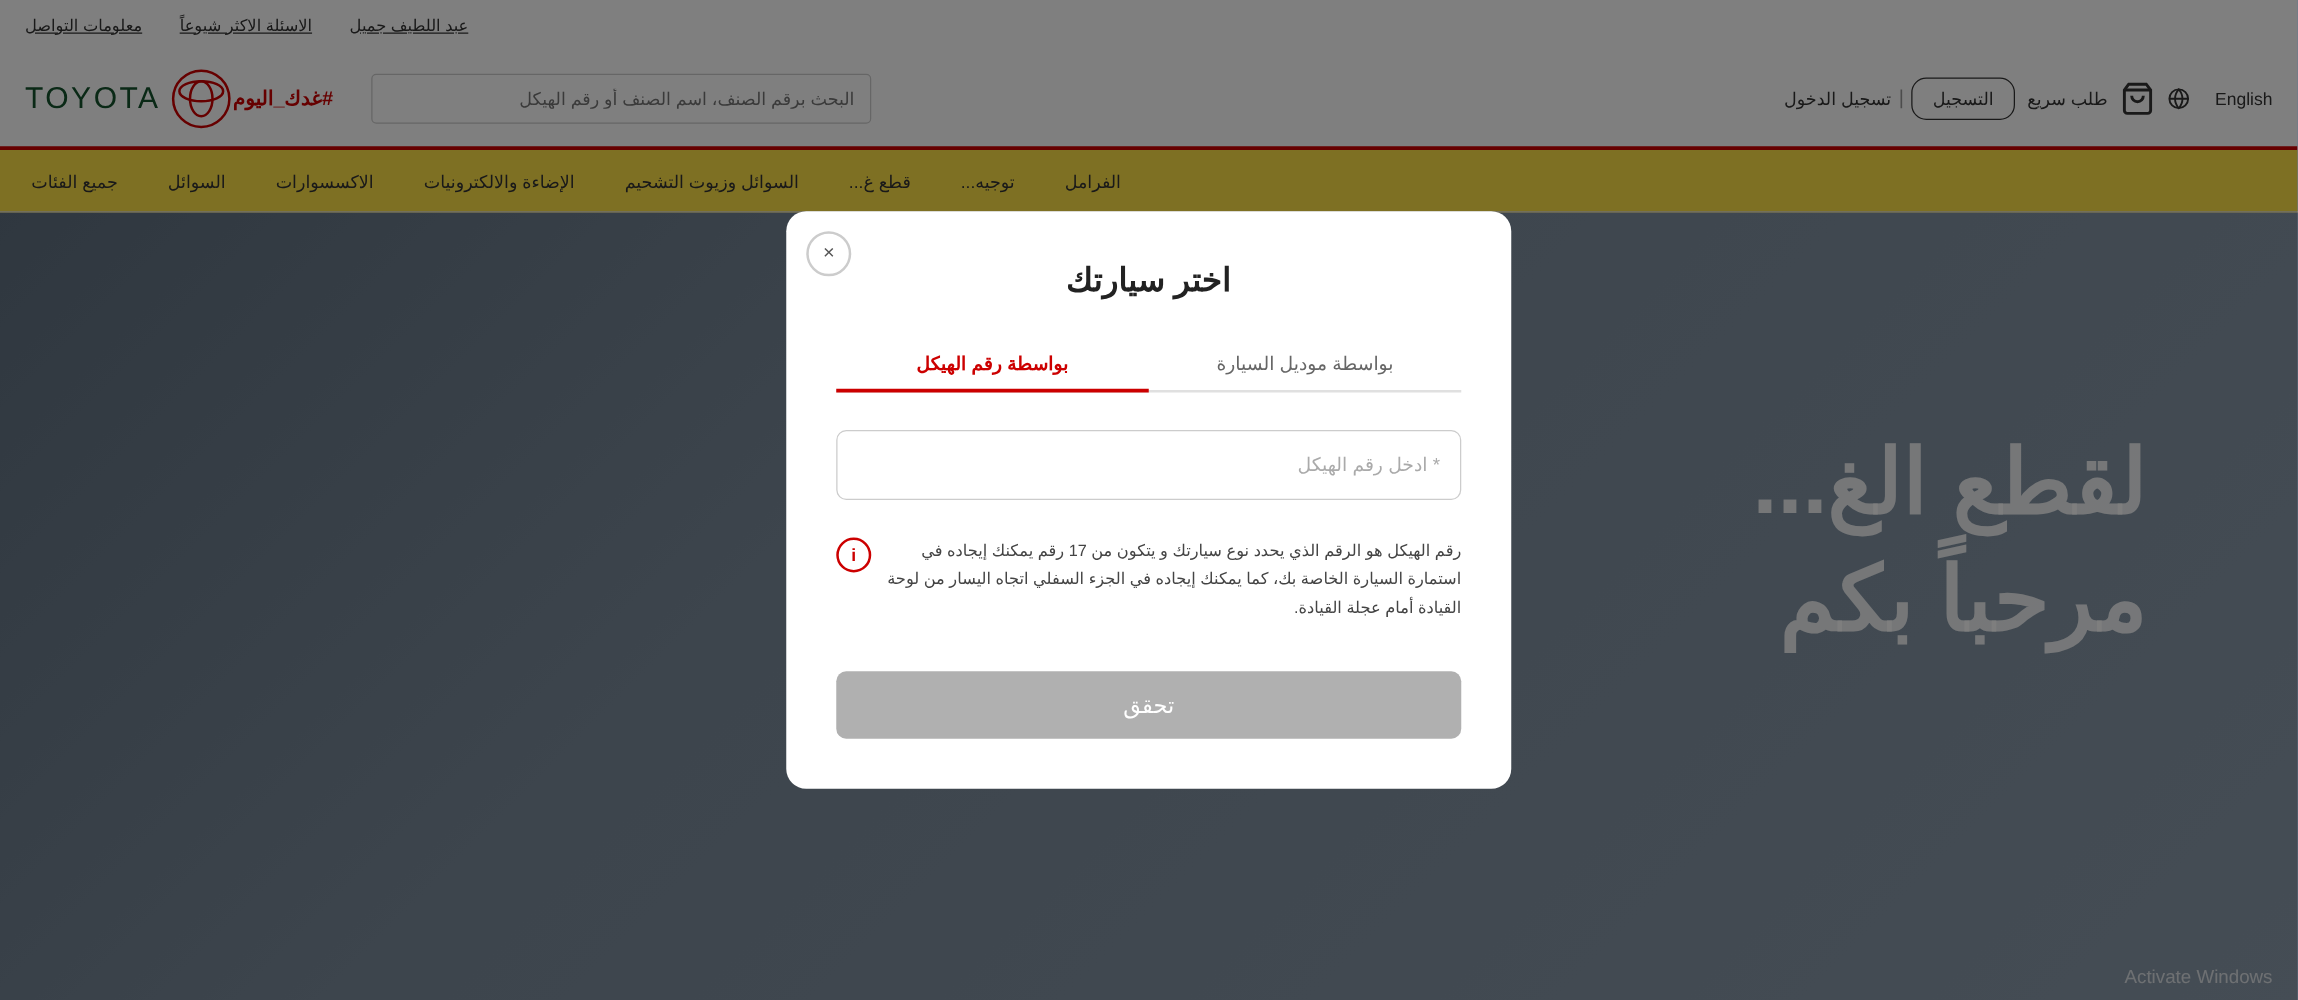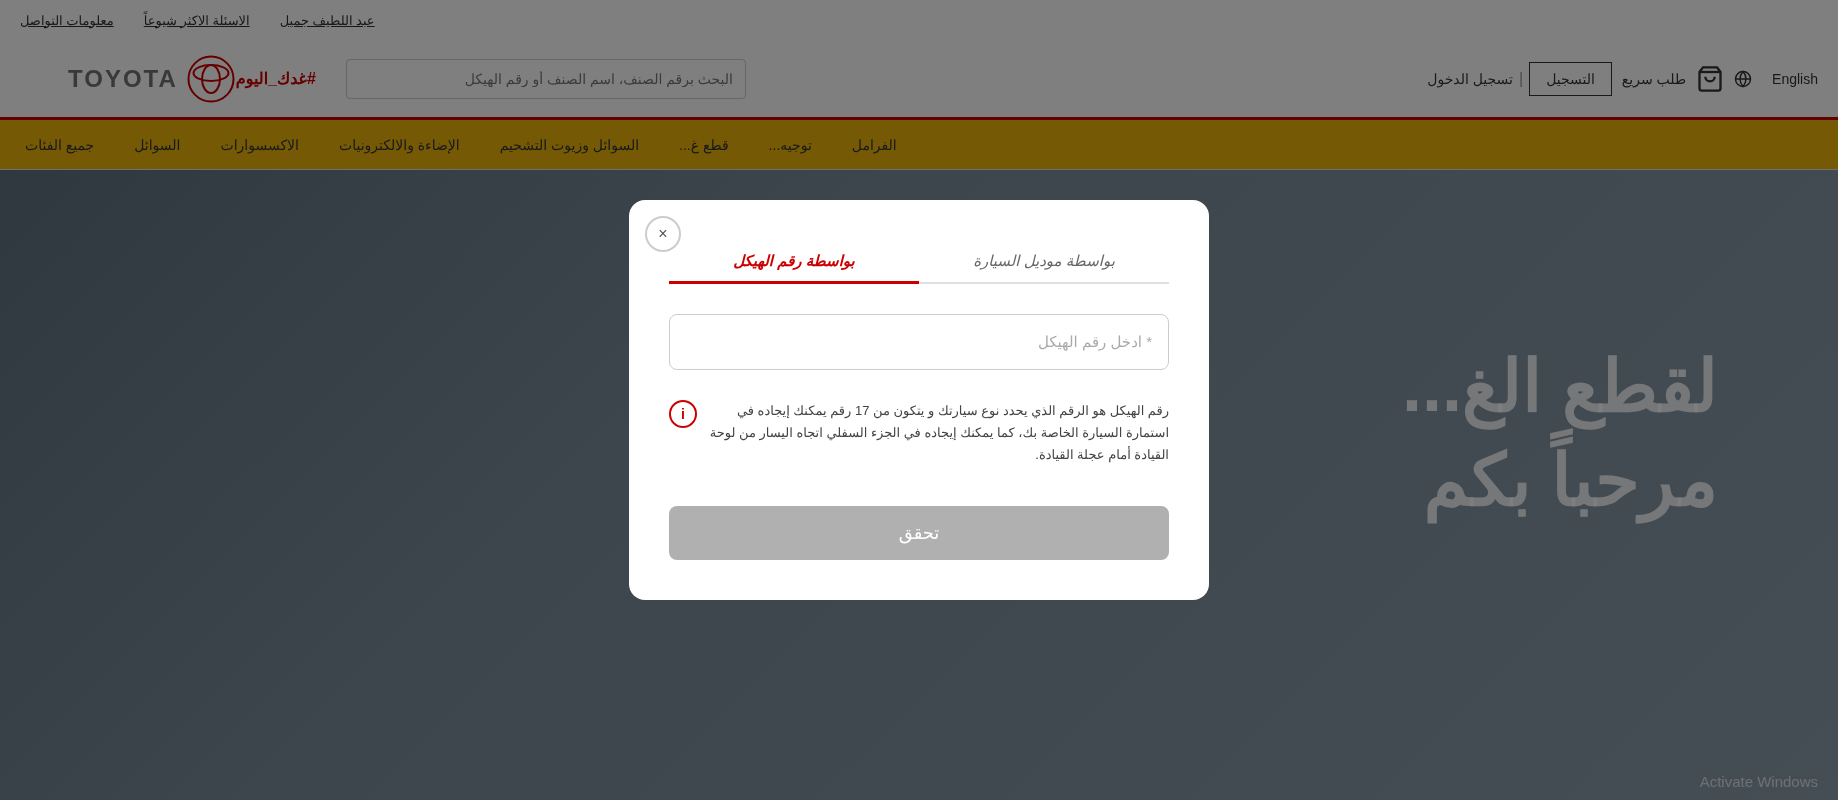--- a/index.html
+++ b/index.html
@@ -77,24 +77,23 @@
       gap: 8px;
     }
 
     .toyota-oval {
       width: 50px;
       height: 50px;
     }
 
     .toyota-text {
       font-size: 24px;
-      font-weight: bold;
-      color: #737373;
+      font-weight: normal;
+      color: #14532d;
       letter-spacing: 2px;
-      margin-left: 48px;
     }
 
     .hashtag-text {
       color: #cc0000;
       font-size: 16px;
       font-weight: bold;
     }
 
     .search-area {
       flex: 1;
@@ -116,21 +115,21 @@
 
     .auth-buttons {
       display: flex;
       align-items: center;
       gap: 10px;
     }
 
     .btn-register {
       background: transparent;
       border: 1px solid #333;
-      border-radius: 0;
+      border-radius: 12px;
       padding: 8px 16px;
       font-size: 14px;
       cursor: pointer;
       color: #333;
     }
 
     .separator {
       color: #999;
     }
 
@@ -167,21 +166,21 @@
     .quick-order {
       font-size: 14px;
       color: #333;
       cursor: pointer;
     }
 
     
     .nav-bar {
       position: relative;
       z-index: 10;
-      background: #eab308;
+      background: #fde047;
       height: 50px;
       display: flex;
       align-items: center;
       padding: 0 20px;
       gap: 30px;
       flex-direction: row-reverse;
       border-bottom: 1px solid #e0e0e0;
     }
 
     .nav-item {
@@ -247,21 +246,20 @@
     .modal-tab {
       flex: 1;
       text-align: center;
       padding: 12px 0;
       font-size: 15px;
       cursor: pointer;
       color: #666;
       position: relative;
       background: transparent;
       border: none;
-      font-style: italic;
     }
 
     .modal-tab.active {
       color: #cc0000;
       font-weight: bold;
     }
 
     .modal-tab.active::after {
       content: '';
       position: absolute;
@@ -416,20 +414,21 @@
   <span class="nav-item">الفرامل</span>
 </div>
 
 <div class="modal-overlay">
   <div class="modal">
 
     
     <button class="modal-close">×</button>
 
     
+    <h2 class="modal-title">اختر سيارتك</h2>
 
     
     <div class="modal-tabs">
       <button class="modal-tab active">بواسطة رقم الهيكل</button>
       <button class="modal-tab">بواسطة موديل السيارة</button>
     </div>
 
     
     <div class="modal-input-wrap">
       <input class="modal-input" type="text" placeholder="* ادخل رقم الهيكل" style="">

